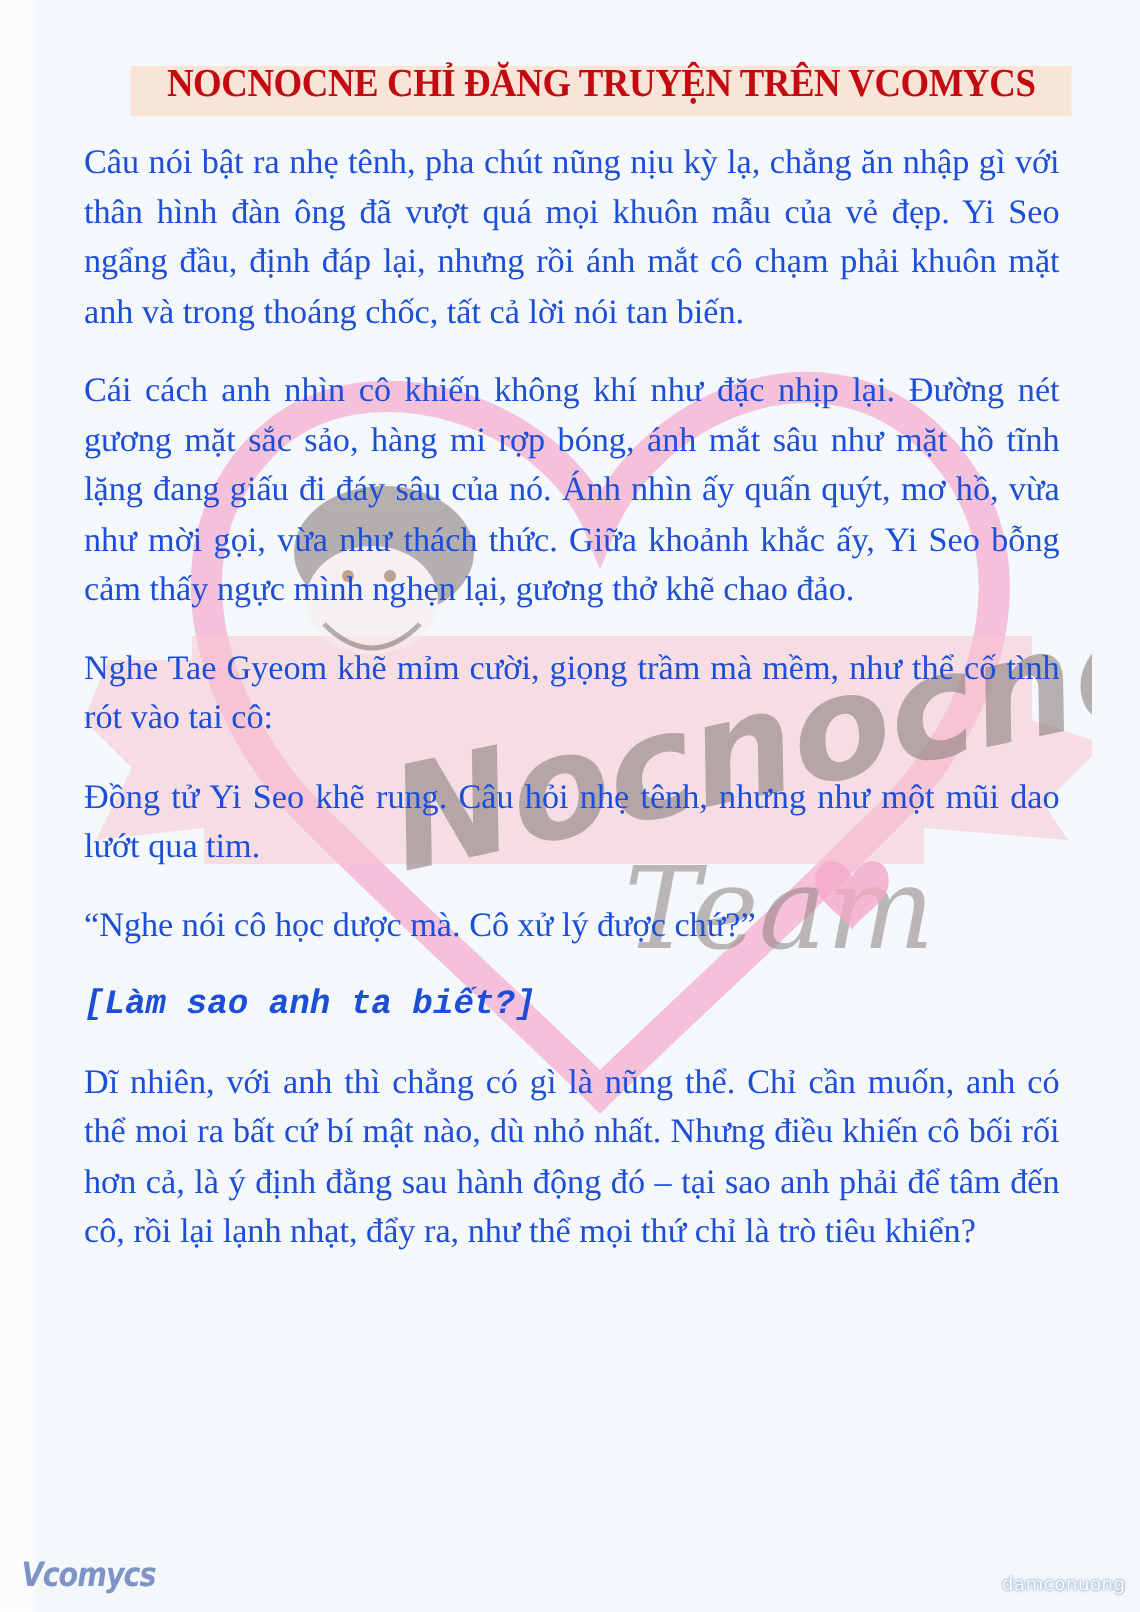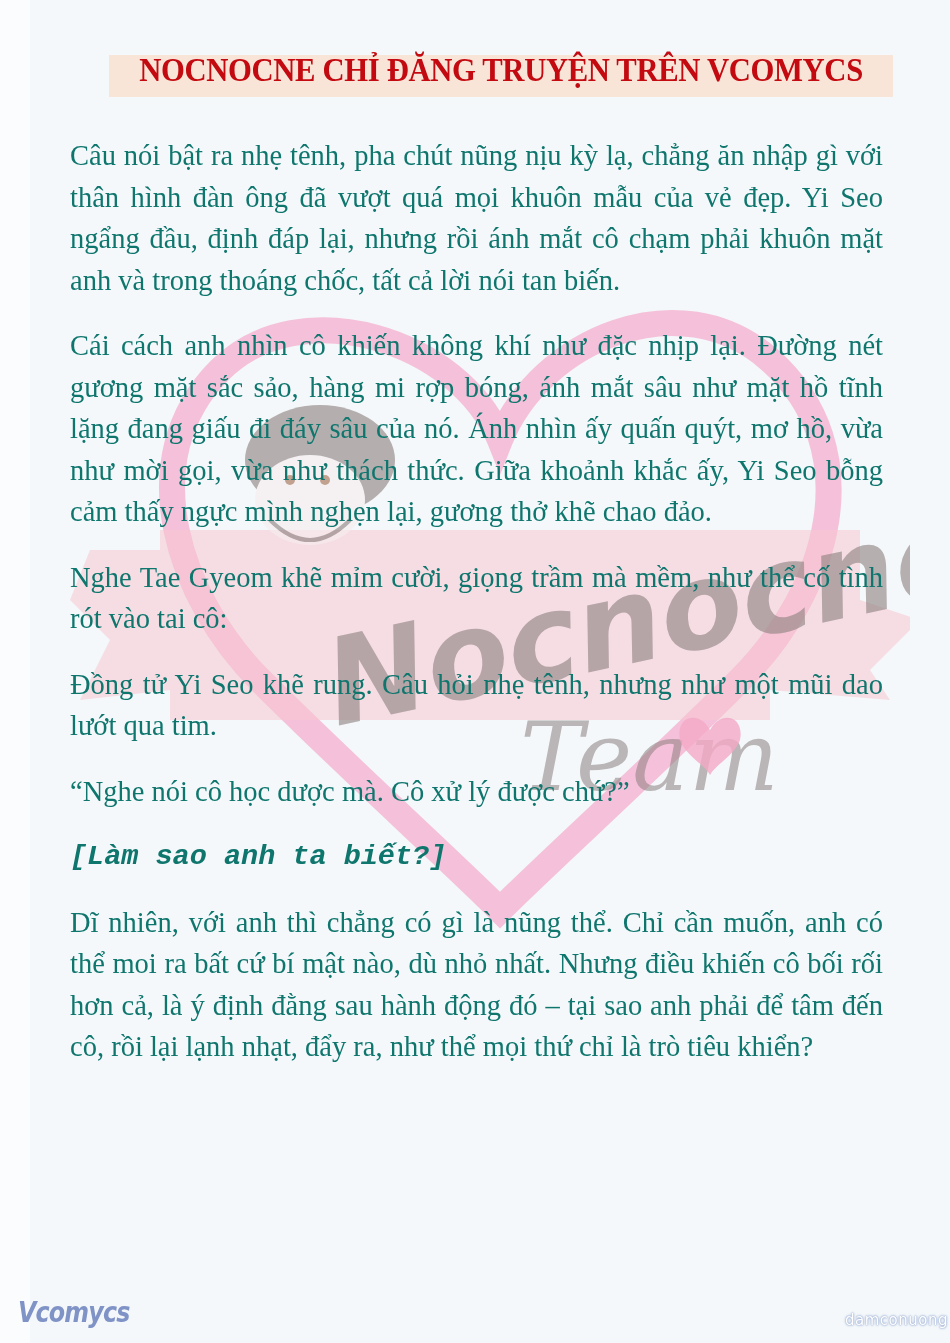--- a/index.html
+++ b/index.html
@@ -56,24 +56,23 @@
     transform: scaleX(0.93);
     transform-origin: center;
     white-space: nowrap;
   }
 
   
   .content {
     position: absolute;
     left: 70px; top: 115px;
     width: 813px;
-    color: #0f766e;
+    color: #1d4ed8;
     font-size: 28.5px;
     line-height: 41.5px;
-    margin-top: 20px;
   }
   .para {
     margin: 0 0 24px 0;
     text-align: justify;
   }
   .para.italic { font-style: italic; font-weight: bold; font-family: Liberation Mono, monospace; }
 
   
   .vcomycs-logo {
     position: absolute;
@@ -82,21 +81,21 @@
     font-style: italic;
     font-weight: bold;
     font-size: 28px;
     color: #7f93c6;
     letter-spacing: -1px;
     transform: scaleX(0.85);
     transform-origin: left;
   }
   .damconuong {
     position: absolute;
-    right: 2px; top: 1311px;
+    right: 12px; top: 1311px;
     font-family: "DejaVu Sans", sans-serif;
     font-size: 15px;
     color: #ffffff;
     letter-spacing: 0.5px;
     text-shadow: 0 0 2px #9fb2d6, 0 0 3px #9fb2d6, 0 0 1px #7f93c6;
   }
 </style>
 </head>
 <body>
 

